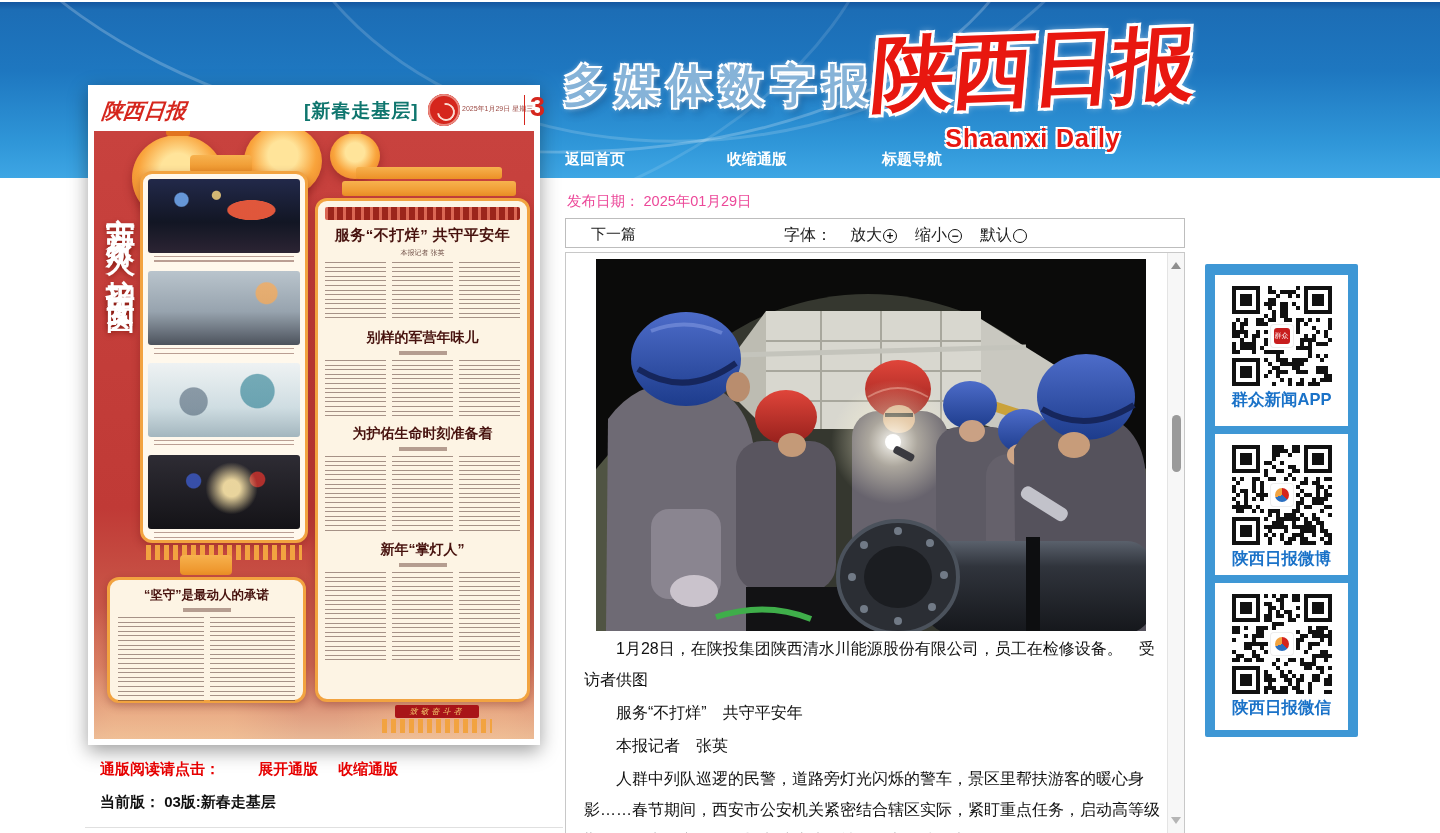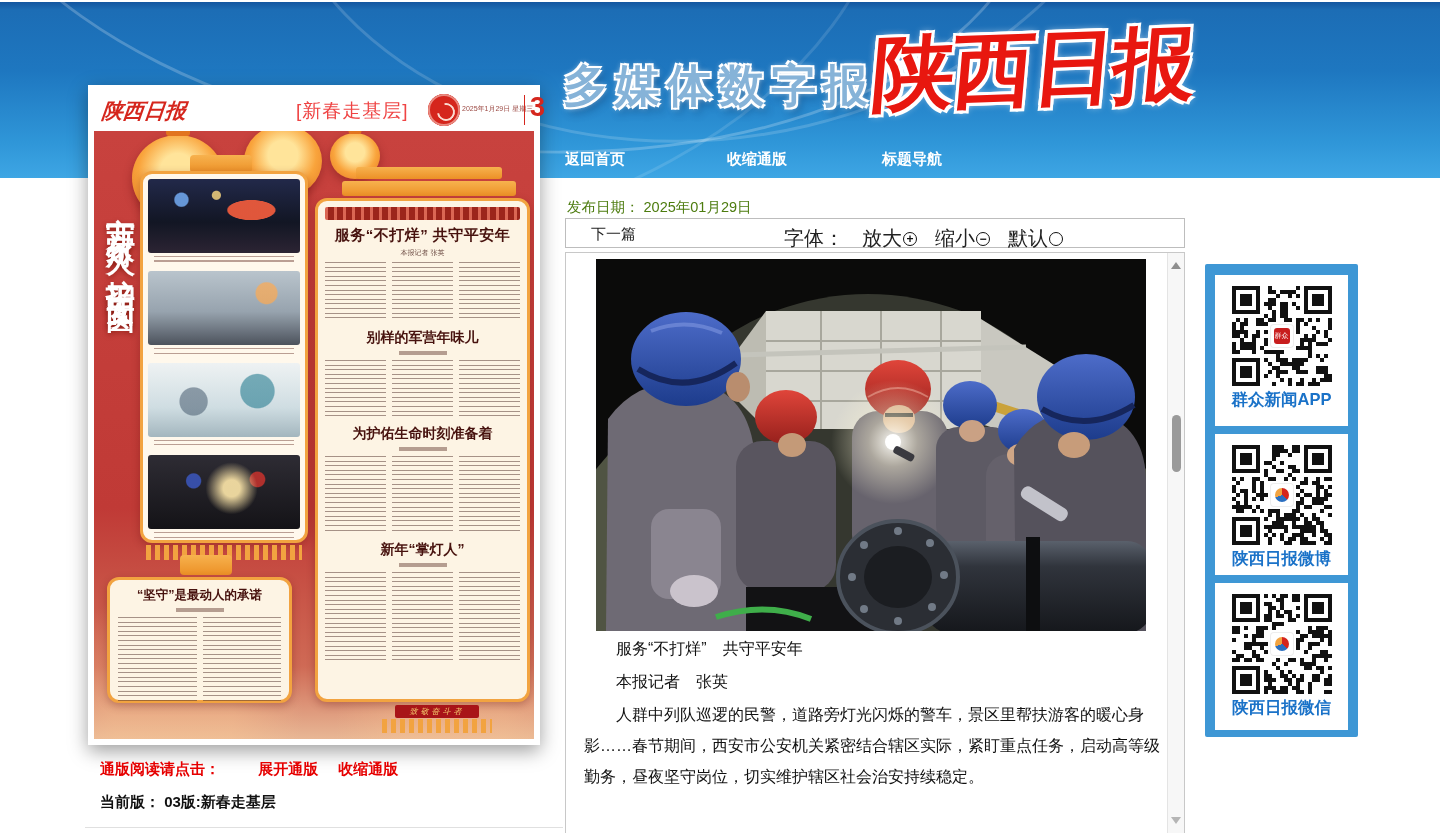--- a/index.html
+++ b/index.html
@@ -25,21 +25,21 @@
     text-shadow:-2px -2px 0 #fff,2px -2px 0 #fff,-2px 2px 0 #fff,2px 2px 0 #fff;}
   .nav-link{position:absolute;top:150px;font-size:15px;font-weight:bold;color:#fff;cursor:pointer;}
   .nav-link.n0{left:565px;} .nav-link.n1{left:727px;} .nav-link.n2{left:882px;}
 
   
   .paper{position:absolute;left:88px;top:85px;width:452px;height:660px;background:#fff;
     box-shadow:0 6px 18px rgba(0,0,0,.38);padding:6px;}
   .paper-head{position:relative;height:40px;background:#fff;}
   .p-logo{position:absolute;left:8px;top:6px;font-family:"DejaVu Serif","Liberation Serif",serif;font-style:italic;
     font-weight:bold;font-size:21px;color:#d5261d;transform:skewX(-6deg);}
-  .p-column{position:absolute;left:202px;top:7px;font-size:19px;font-weight:normal;color:#ef4444;letter-spacing:1px;}
+  .p-column{position:absolute;left:210px;top:7px;font-size:19px;font-weight:bold;color:#0f766e;letter-spacing:1px;}
   .p-stamp{position:absolute;left:334px;top:3px;width:32px;height:32px;border-radius:50%;background:#d5261d;
     box-shadow:inset 0 0 0 2px #e98a80,inset 0 0 0 4px #d5261d;}
   .p-stamp::after{content:"";position:absolute;left:9px;top:9px;width:14px;height:14px;border-radius:50%;
     border:2px solid rgba(255,240,230,.9);border-left-color:transparent;transform:rotate(35deg);}
   .p-meta{position:absolute;left:368px;top:6px;width:58px;text-align:right;}
   .p-date{font-size:7px;color:#9c4a44;white-space:nowrap;}
   .p-meta-fake{margin-top:3px;height:6px;background:repeating-linear-gradient(90deg,rgba(160,80,70,.7) 0 3px,transparent 3px 5px);}
   .p-divider{position:absolute;left:430px;top:4px;width:1px;height:30px;background:#d5261d;}
   .p-num{position:absolute;left:436px;top:1px;font-size:27px;font-weight:bold;color:#d5261d;}
   .paper-body{position:absolute;left:6px;top:46px;right:6px;bottom:6px;overflow:hidden;
@@ -80,21 +80,21 @@
     radial-gradient(circle at 55% 45%,rgba(255,232,170,.9) 0 9%,rgba(255,232,170,0) 28%),
     radial-gradient(circle at 30% 35%,rgba(60,90,200,.8) 0 6%,transparent 7%),
     radial-gradient(circle at 72% 33%,rgba(200,50,45,.85) 0 6%,transparent 7%),
     linear-gradient(180deg,#2e2c34 0,#141317 100%);}
   .mini-cap{height:9px;margin:2px 6px 6px;background:repeating-linear-gradient(180deg,rgba(130,85,75,.55) 0 1px,transparent 1px 4.5px);}
   .fringe{position:absolute;background:repeating-linear-gradient(90deg,#f2a340 0 5px,rgba(192,58,54,0) 5px 9px);}
   .fr1{left:52px;top:414px;width:156px;height:15px;}
   .fr2{left:288px;top:588px;width:110px;height:14px;}
   .side-cap{position:absolute;left:86px;top:424px;width:52px;height:20px;background:linear-gradient(180deg,#f7b24e,#ec9026);border-radius:4px;}
   .panel{background:#fdf4e4;border:3px solid #f2a340;border-radius:12px;box-shadow:0 3px 8px rgba(90,10,10,.3);}
-  .panel-left{position:absolute;left:13px;top:446px;width:185px;height:126px;padding:7px 8px;}
+  .panel-left{position:absolute;left:13px;top:446px;width:199px;height:126px;padding:7px 8px;}
   .panel-right{position:absolute;left:221px;top:67px;width:215px;height:504px;padding:6px 7px;}
   .bar{position:absolute;background:linear-gradient(180deg,#f7b24e,#ec9026);border-radius:3px;}
   .bar1{left:262px;top:36px;width:146px;height:12px;}
   .bar2{left:248px;top:50px;width:174px;height:15px;}
   .papercut{height:13px;border-radius:2px;background:
     repeating-linear-gradient(90deg,rgba(225,110,90,.9) 0 3px,transparent 3px 9px),#9c251b;margin-bottom:4px;}
   .a-title{font-weight:bold;color:#47120e;text-align:center;}
   .t1{font-size:15px;margin-top:6px;letter-spacing:.5px;}
   .t2{font-size:14px;margin-top:7px;}
   .byline{font-size:7px;color:#6b4a42;text-align:center;margin:3px 0 4px;}
@@ -108,24 +108,24 @@
 
   
   .tip-row{position:absolute;left:100px;top:760px;font-size:15px;font-weight:bold;color:#e60000;}
   .tip-row .lnk{cursor:pointer;}
   .tip-row .sp1{display:inline-block;width:34px;} .tip-row .sp2{display:inline-block;width:16px;}
   .cur-row{position:absolute;left:100px;top:793px;font-size:15px;font-weight:bold;color:#111;}
   .pv-row{position:absolute;left:345px;top:800px;font-size:15px;color:#701a75;margin-top:44px;}
   .hline{position:absolute;left:85px;top:827px;width:478px;height:1px;background:#e0e0e0;}
 
   
-  .pub-row{position:absolute;left:567px;top:198px;font-size:14.5px;color:#4d7c0f;}
+  .pub-row{position:absolute;left:567px;top:192px;font-size:14.5px;color:#ec4899;}
   .toolbar{position:absolute;left:565px;top:218px;width:620px;height:30px;border:1px solid #bdbdbd;background:#fff;}
   .next-link{position:absolute;left:25px;top:6px;font-size:15px;color:#222;cursor:pointer;}
-  .font-ctrl{position:absolute;left:218px;top:6px;font-size:20px;color:#222;display:flex;align-items:center;gap:6px;}
+  .font-ctrl{position:absolute;left:218px;top:6px;font-size:16px;color:#222;display:flex;align-items:center;gap:6px;}
   .font-ctrl .grp{display:flex;align-items:center;margin-left:12px;cursor:pointer;}
   .ico{display:inline-block;width:14px;height:14px;border:1.6px solid #111;border-radius:50%;margin-left:1px;position:relative;}
   .ico::before{position:absolute;left:50%;top:50%;transform:translate(-50%,-53%);font-size:12px;font-weight:bold;color:#111;}
   .ico.plus::before{content:"+";} .ico.minus::before{content:"−";}
   .article-box{position:absolute;left:565px;top:252px;width:620px;height:581px;border:1px solid #c8c8c8;border-bottom:none;background:#fff;}
   .photo-wrap{position:absolute;left:30px;top:6px;width:550px;height:372px;background:#000;}
   .article-text{position:absolute;left:18px;top:380px;width:578px;font-size:16px;line-height:31px;color:#111;}
   .article-text p{margin:0 0 2px;text-indent:2em;}
   .scroll{position:absolute;right:0;top:0;width:17px;height:100%;background:#f7f7f7;border-left:1px solid #e4e4e4;}
   .sarrow{position:absolute;left:3px;width:0;height:0;border-left:5px solid transparent;border-right:5px solid transparent;}
@@ -153,20 +153,21 @@
 
 <div id="app">
 
   <div class="banner">
     <div class="streak s1"></div>
     <div class="streak s2"></div>
     <div class="streak s3"></div>
     <div class="site-title">多媒体数字报</div>
     <div class="brand">
       <div class="brand-cn">陕西日报</div>
+      <div class="brand-en">Shaanxi Daily</div>
     </div>
     <span class="nav-link n0">返回首页</span>
     <span class="nav-link n1">收缩通版</span>
     <span class="nav-link n2">标题导航</span>
   </div>
 
   <div class="paper">
     <div class="paper-head">
       <span class="p-logo">陕西日报</span>
       <span class="p-column">[新春走基层]</span>
@@ -378,20 +379,21 @@
               <circle cx="302" cy="362" r="4"></circle>
               <circle cx="268" cy="350" r="4"></circle>
             <circle cx="256" cy="318" r="4"></circle>
               <circle cx="268" cy="286" r="4"></circle>
           </g>
           <path d="M120 358 Q170 342 215 360" stroke="#3fae4a" stroke-width="6" fill="none"></path>
         </g>
       </svg>
     </div>
     <div class="article-text">
+      <p>1月28日，在陕投集团陕西清水川能源股份有限公司，员工在检修设备。　受访者供图</p>
       <p>服务“不打烊”　共守平安年</p>
       <p>本报记者　张英</p>
       <p>人群中列队巡逻的民警，道路旁灯光闪烁的警车，景区里帮扶游客的暖心身影……春节期间，西安市公安机关紧密结合辖区实际，紧盯重点任务，启动高等级勤务，昼夜坚守岗位，切实维护辖区社会治安持续稳定。</p>
     </div>
     <div class="scroll">
       <div class="sarrow up"></div>
       <div class="sthumb"></div>
       <div class="sarrow down"></div>
     </div>
   </div>

